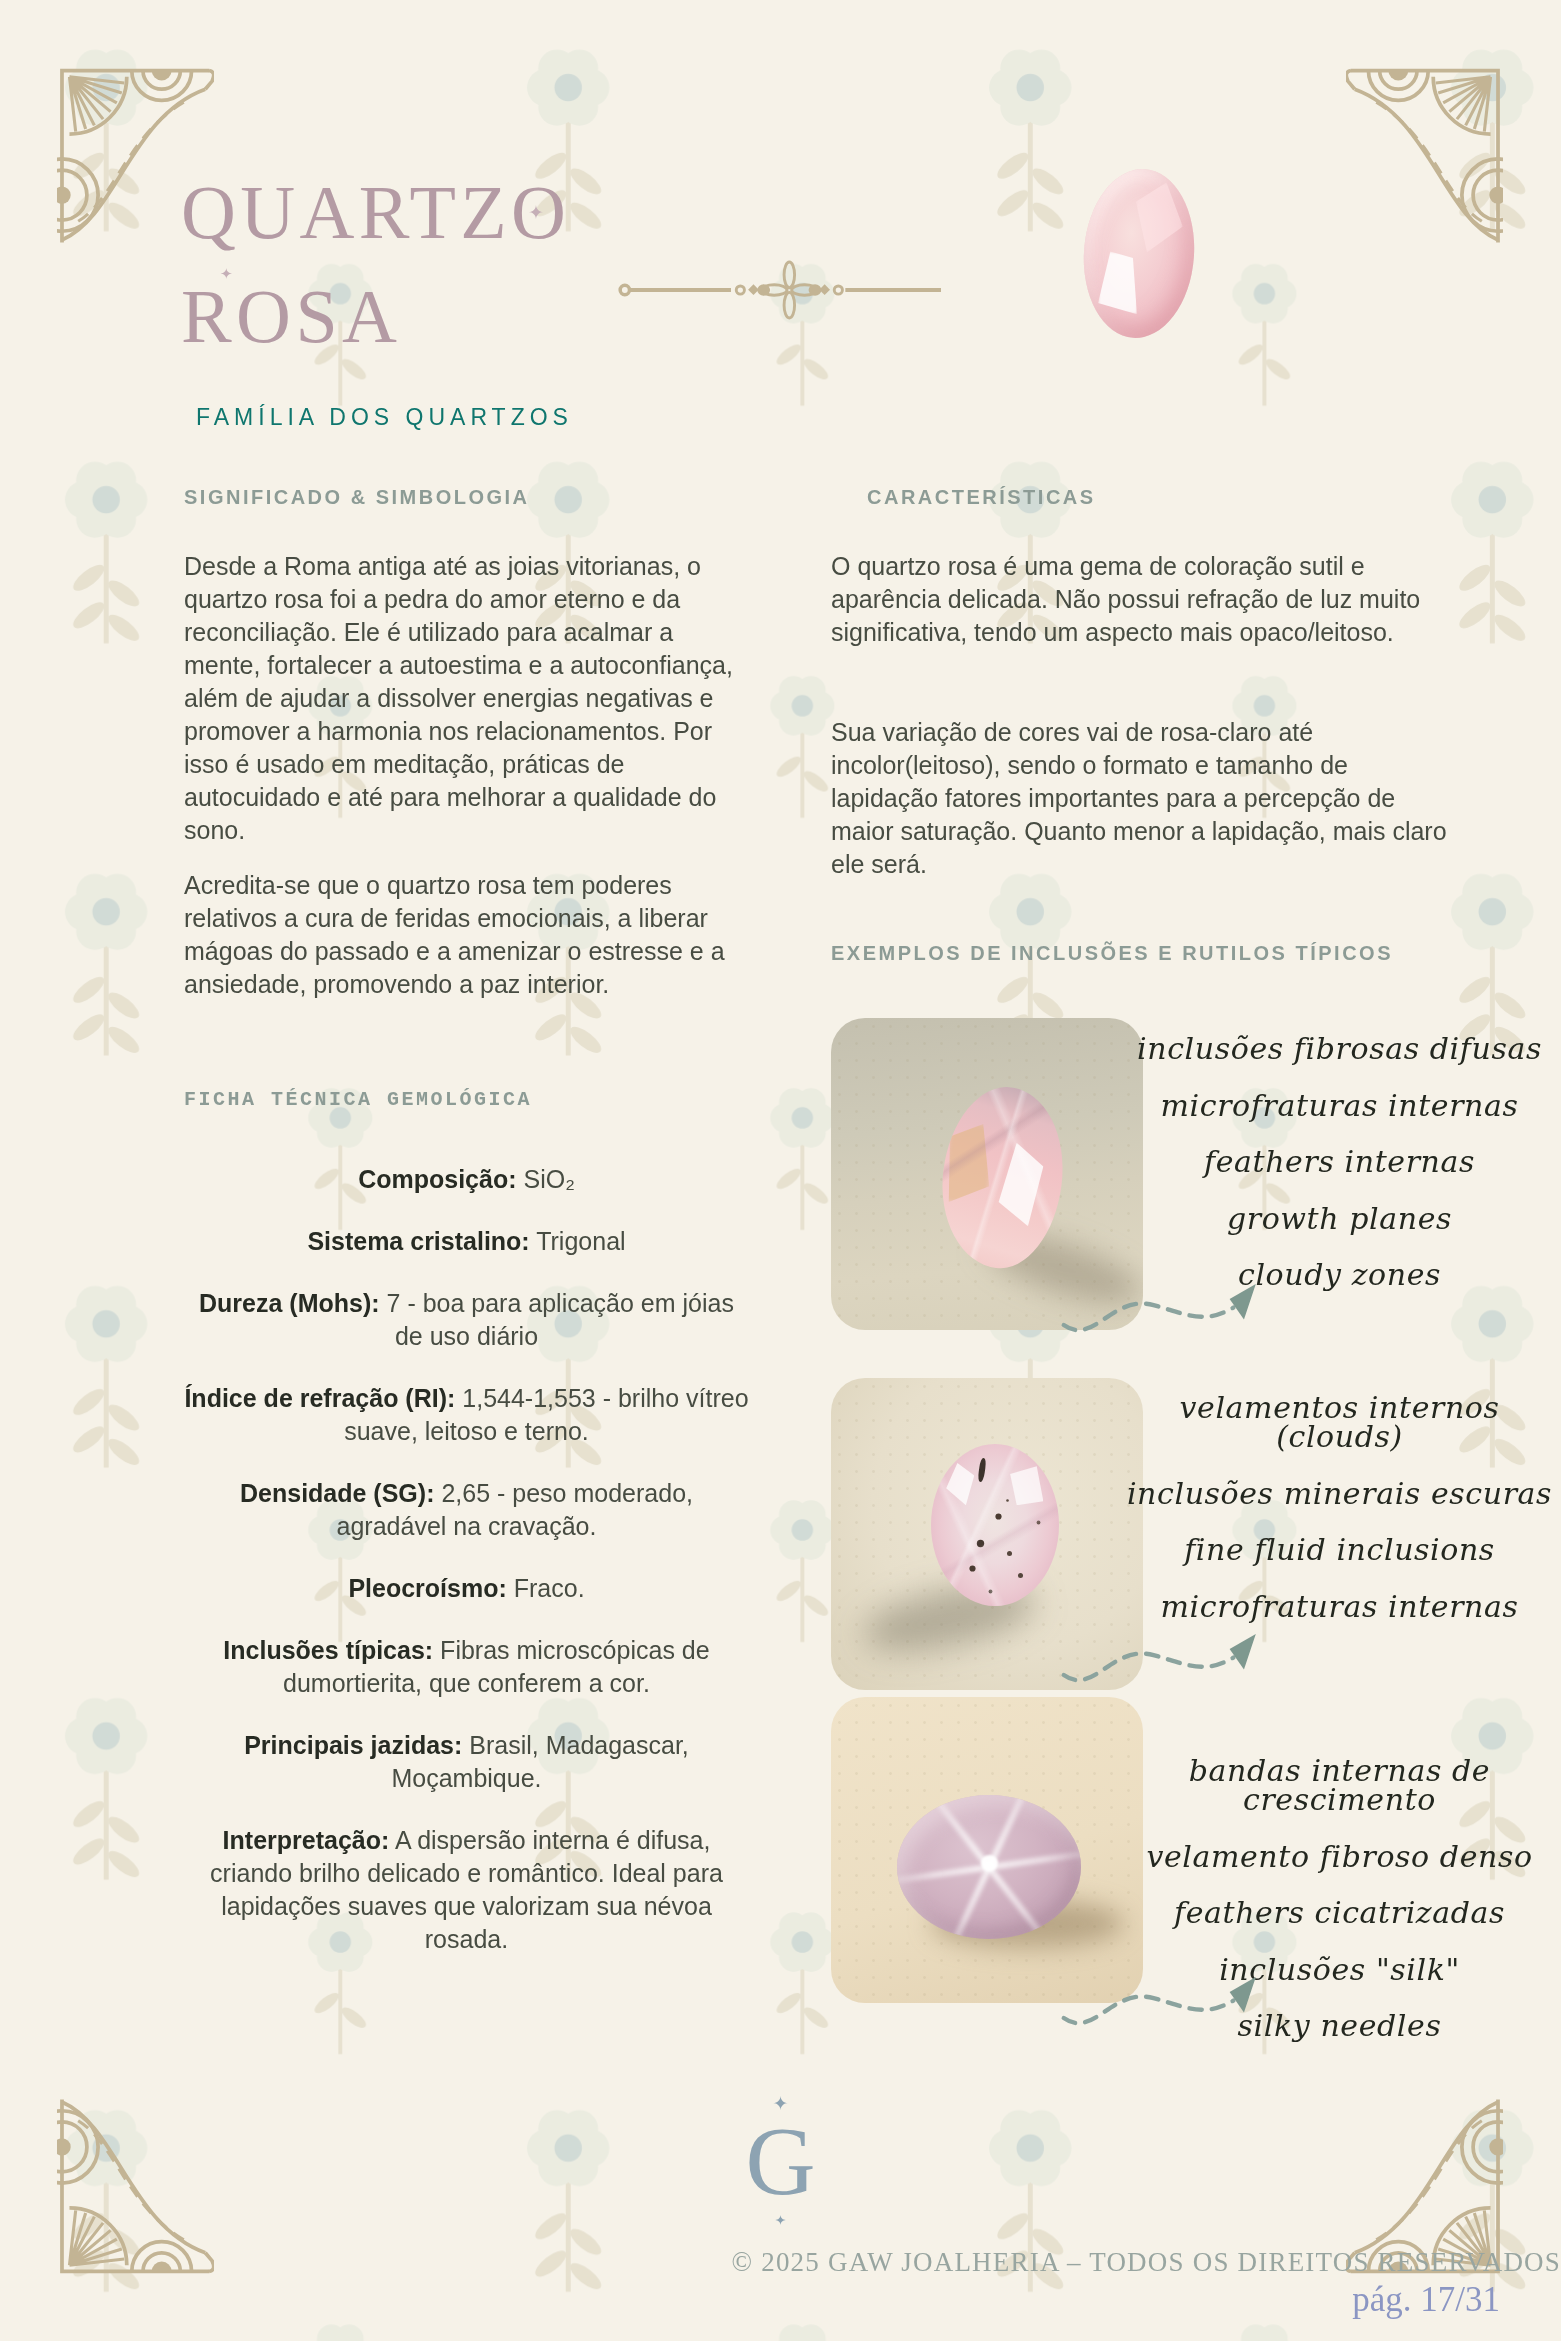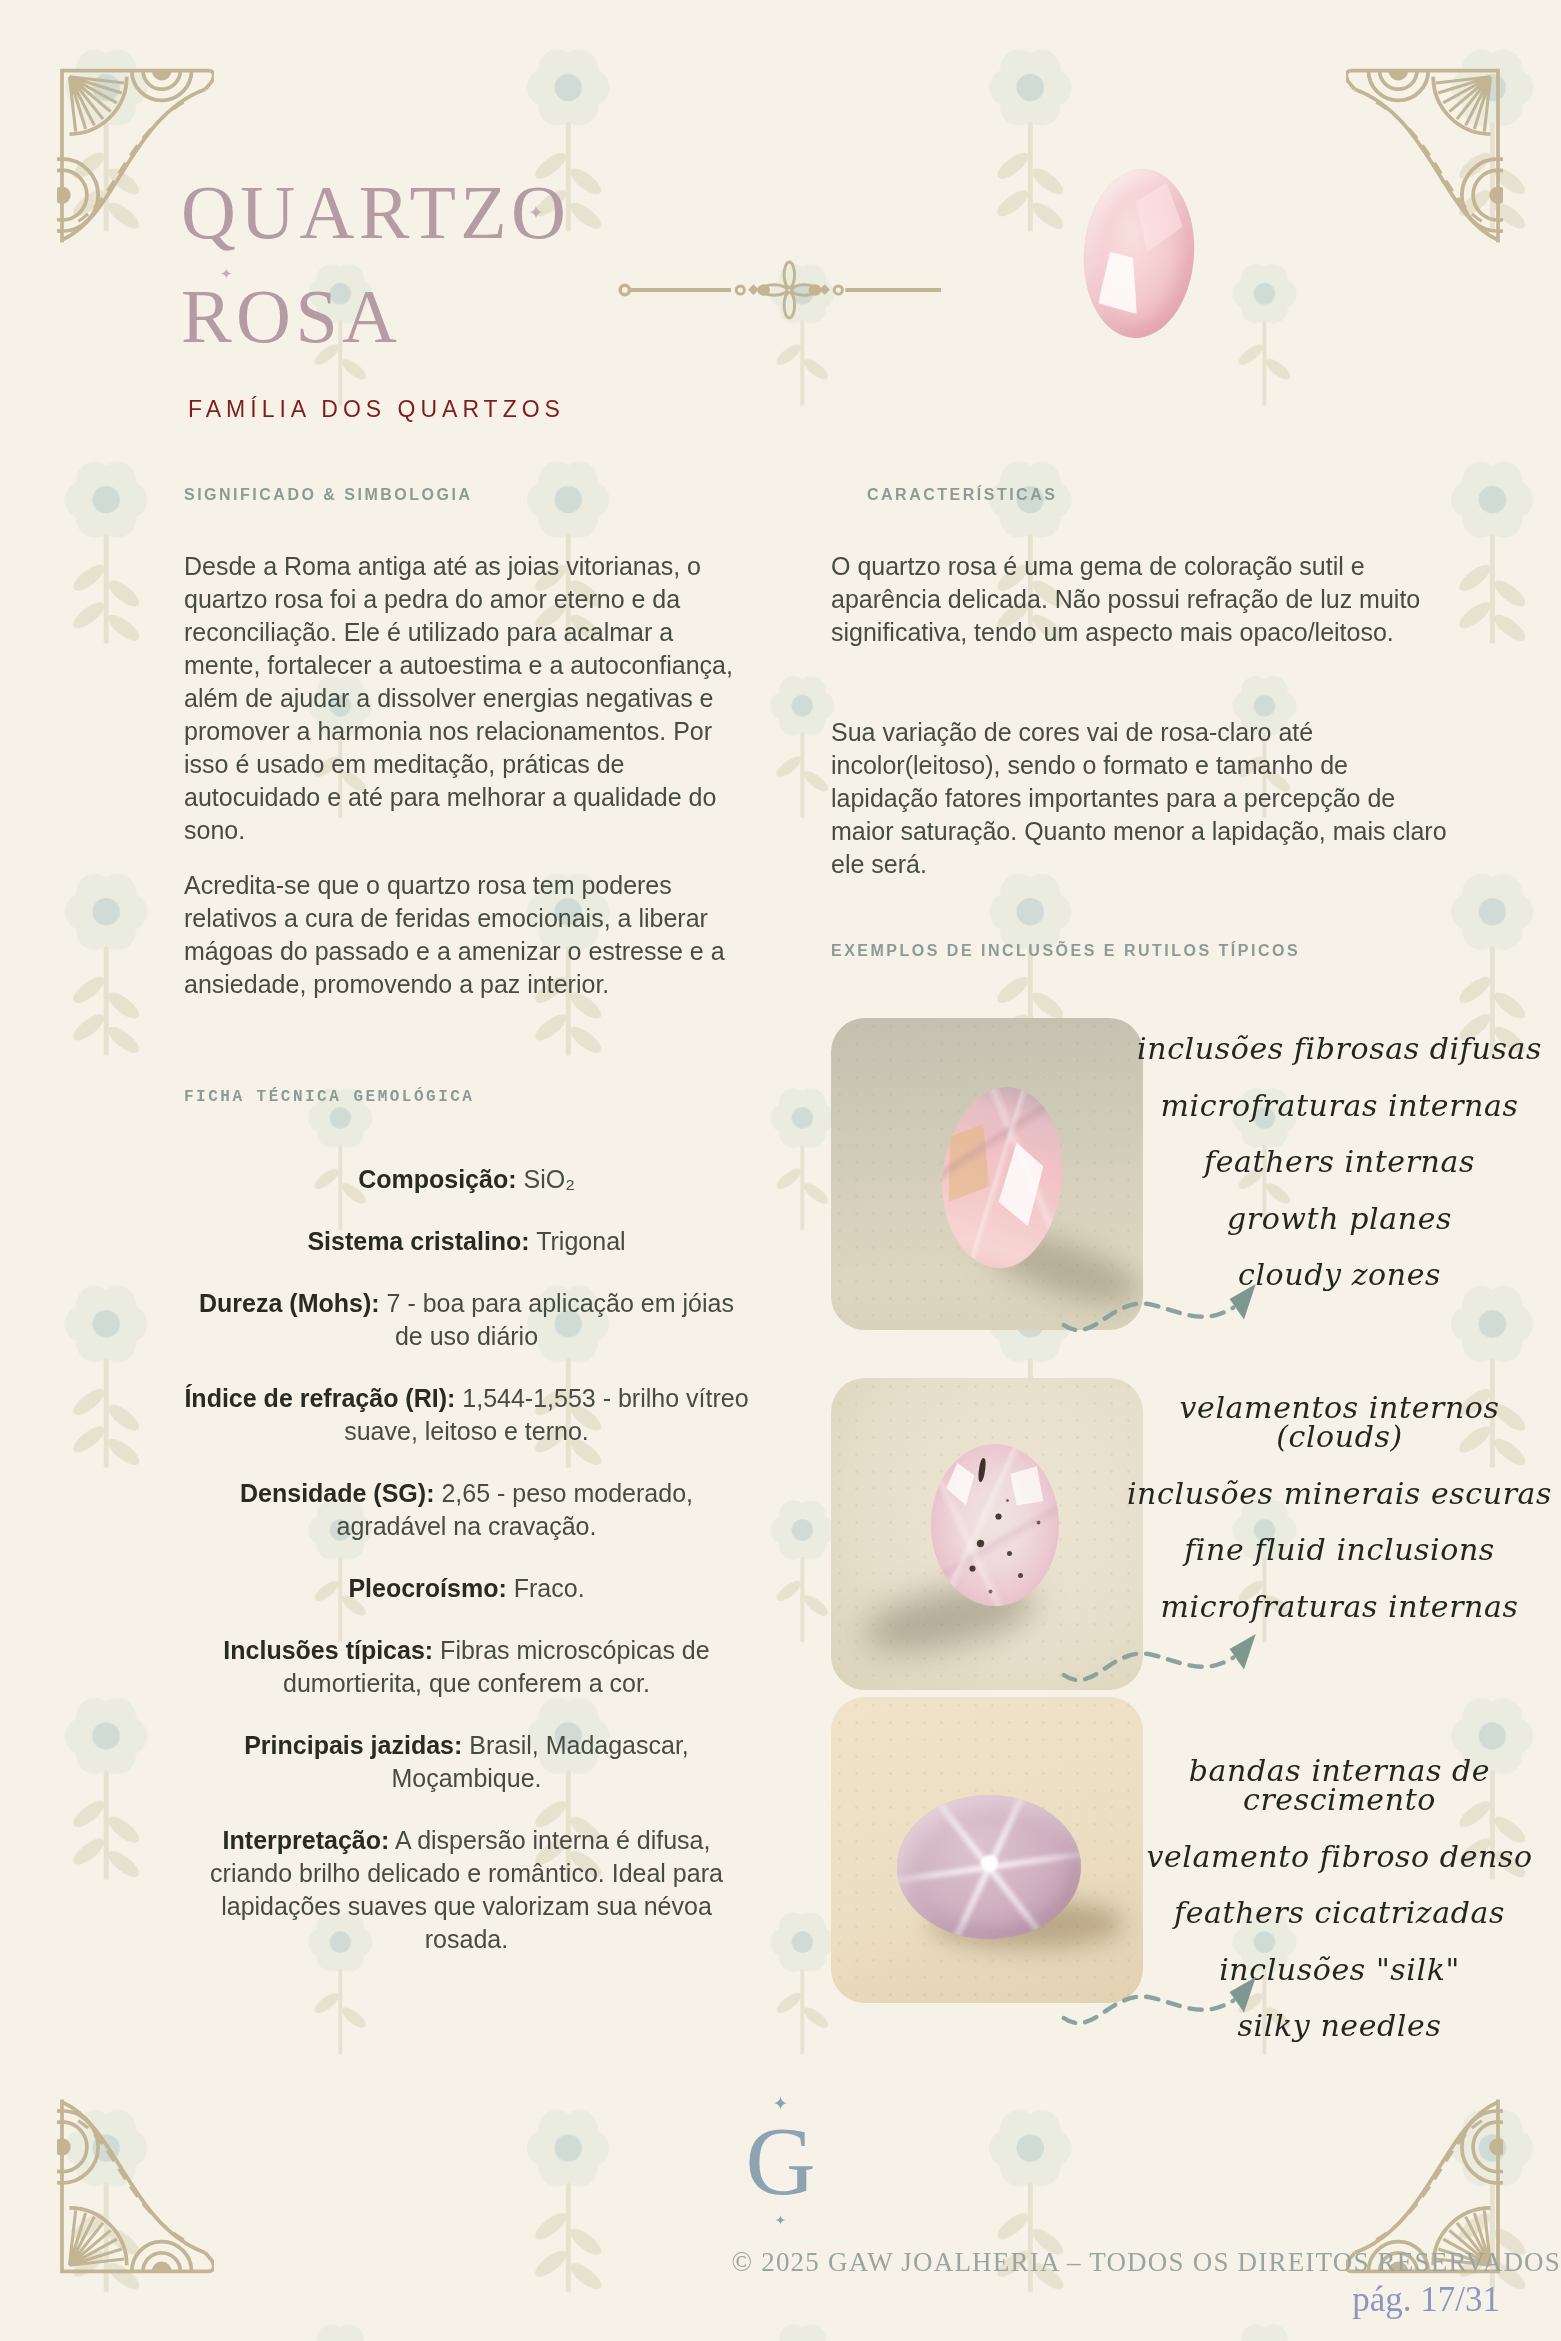--- a/index.html
+++ b/index.html
@@ -28,25 +28,25 @@
 
   .hero-gem{position:absolute;left:1084px;top:169px;width:110px;height:169px;border-radius:50%;
             transform:rotate(4deg);overflow:hidden;
             background:radial-gradient(ellipse at 42% 38%,#f8e0de 0%,#f4cdd1 40%,#f0bcc4 70%,#e9b0bc 100%);
             box-shadow:inset -6.2px -10px 20px rgba(213,140,152,.55), inset 6.2px 8.7px 17.5px rgba(255,246,243,.85);}
   .hg-glint{position:absolute;left:16%;top:50%;width:36%;height:36%;background:rgba(255,255,255,.85);
             clip-path:polygon(22% 0,80% 8%,100% 100%,0 86%);filter:blur(1.2px);}
   .hg-facet{position:absolute;left:44%;top:7%;width:44%;height:42%;background:rgba(255,229,231,.55);
             clip-path:polygon(0 30%,60% 0,100% 60%,30% 100%);filter:blur(1.9px);}
 
-  .family{position:absolute;left:184px;top:392px;margin:4px;font-size:23px;letter-spacing:5px;
-          color:#7f1d1d;}
-
-  
-  .shead{position:absolute;margin:0;font-weight:700;font-size:16px;letter-spacing:2.5px;color:#8c9b95;}
+  .family{position:absolute;left:184px;top:392px;margin:12px;font-size:23px;letter-spacing:5px;
+          color:#0f766e;}
+
+  
+  .shead{position:absolute;margin:0;font-weight:700;font-size:20px;letter-spacing:2.5px;color:#8c9b95;}
   .sig-h{left:184px;top:486px;}
   .ficha-h{left:184px;top:1088px;font-family:Liberation Mono, monospace;}
   .car-h{left:831px;top:486px;margin-left:36px;}
   .ex-h{left:831px;top:942px;}
 
   
   .body{position:absolute;margin:0;font-size:25px;line-height:33px;color:#474c42;width:565px;}
   .p-sig1{left:184px;top:550px;}
   .p-sig2{left:184px;top:869px;}
   .p-car1{left:831px;top:550px;width:625px;}

